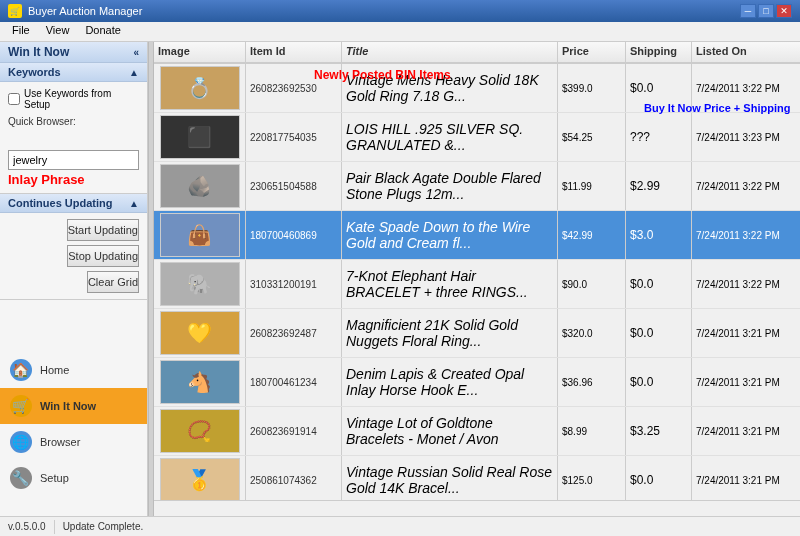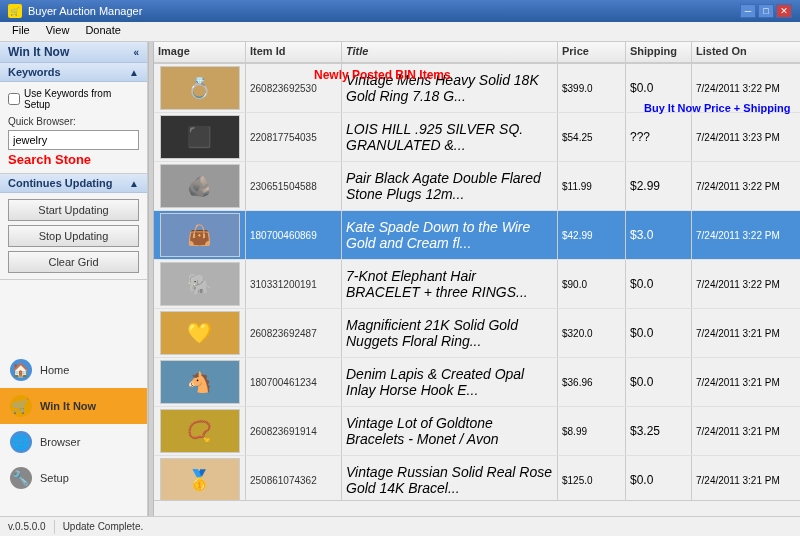--- a/index.html
+++ b/index.html
@@ -23,25 +23,25 @@
     
     .sidebar { width: 148px; background: #f5f5f5; border-right: 1px solid #ccc; display: flex; flex-direction: column; }
     .sidebar-section-header { background: linear-gradient(to bottom, #dde8f8, #c0d4ee); padding: 3px 8px; font-weight: bold; font-size: 11px; color: #1a3a6a; border-bottom: 1px solid #b0c4de; display: flex; align-items: center; justify-content: space-between; }
     .sidebar-collapse-btn { font-size: 10px; cursor: pointer; }
     
     .keywords-section { border-bottom: 1px solid #ccc; }
     .keywords-content { padding: 6px 8px; }
     .checkbox-row { display: flex; align-items: center; gap: 4px; margin-bottom: 6px; font-size: 10px; }
     .checkbox-row input[type=checkbox] { width: 12px; height: 12px; }
     .quick-search-label { font-size: 10px; margin-bottom: 3px; color: #333; }
-    .quick-search-input { width: 100%; height: 20px; border: 1px solid #999; padding: 1px 4px; font-size: 11px; background: white; }
+    .quick-search-input { width: 100%; height: 20px; border: 1px solid #999; padding: 1px 4px; font-size: 11px; background: white; margin-top: 20px; }
     .search-phrase-label { color: red; font-weight: bold; font-size: 13px; margin-top: 2px; }
     
     .continues-section { border-bottom: 1px solid #ccc; flex: 0 0 auto; }
-    .continues-content { padding: 6px 8px; display: flex; flex-direction: column; gap: 4px; }
+    .continues-content { padding: 6px 8px; display: flex; flex-direction: column; gap: 4px; align-items: flex-end; }
     .sidebar-btn { height: 22px; background: linear-gradient(to bottom, #f8f8f8, #e0e0e0); border: 1px solid #999; font-size: 11px; cursor: pointer; color: #333; }
     
     .sidebar-nav { flex: 1; display: flex; flex-direction: column; justify-content: flex-end; padding-bottom: 20px; }
     .nav-item { height: 36px; display: flex; align-items: center; padding: 0 10px; gap: 8px; cursor: pointer; font-size: 11px; color: #333; }
     .nav-item.active { background: #f5a020; color: #333; font-weight: bold; }
     .nav-icon { width: 22px; height: 22px; border-radius: 50%; display: flex; align-items: center; justify-content: center; font-size: 14px; flex-shrink: 0; }
     .nav-icon.home { background: #4a90d9; }
     .nav-icon.win { background: #e8a000; }
     .nav-icon.browser { background: #4a90d9; }
     .nav-icon.setup { background: #888; }
@@ -117,21 +117,21 @@
         <span>Keywords</span>
         <span class="sidebar-collapse-btn">▲</span>
       </div>
       <div class="keywords-content">
         <div class="checkbox-row">
           <input type="checkbox" id="useKeywords" style="">
           <label for="useKeywords">Use Keywords from Setup</label>
         </div>
         <div class="quick-search-label">Quick Browser:</div>
         <input type="text" class="quick-search-input" value="jewelry" style="">
-        <div class="search-phrase-label">Search Stone</div>
+        <div class="search-phrase-label">Inlay Phrase</div>
       </div>
     </div>
 
     <div class="continues-section">
       <div class="sidebar-section-header">
         <span>Continues Updating</span>
         <span class="sidebar-collapse-btn">▲</span>
       </div>
       <div class="continues-content">
         <button class="sidebar-btn">Start Updating</button>

